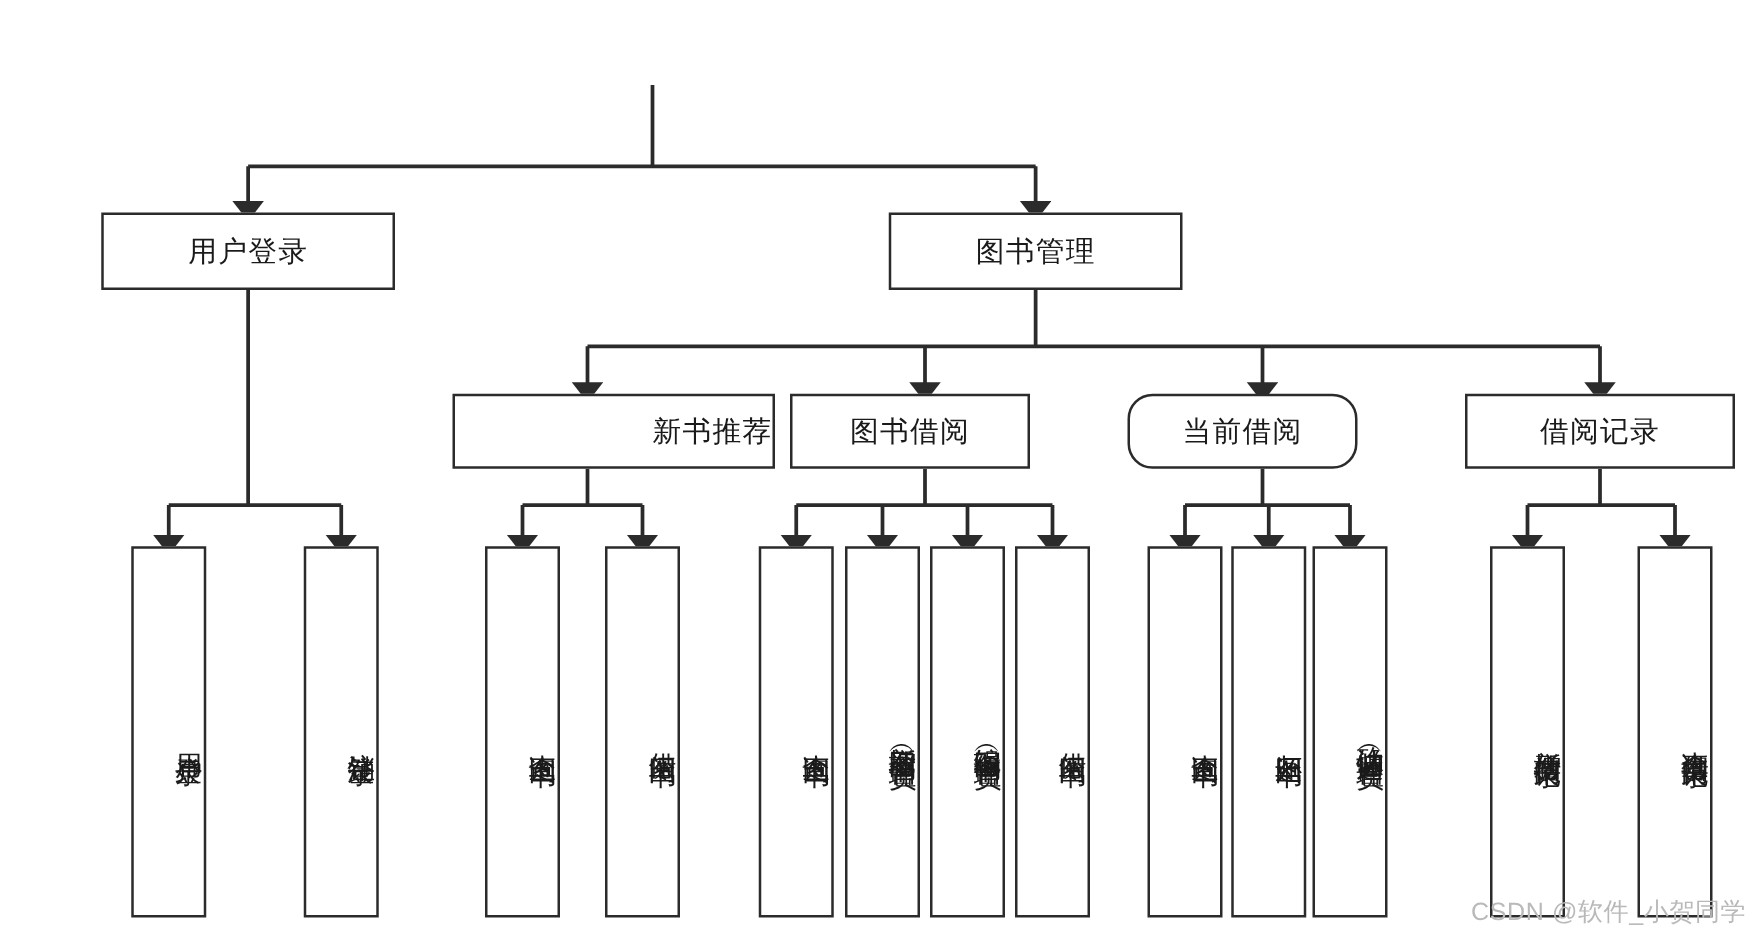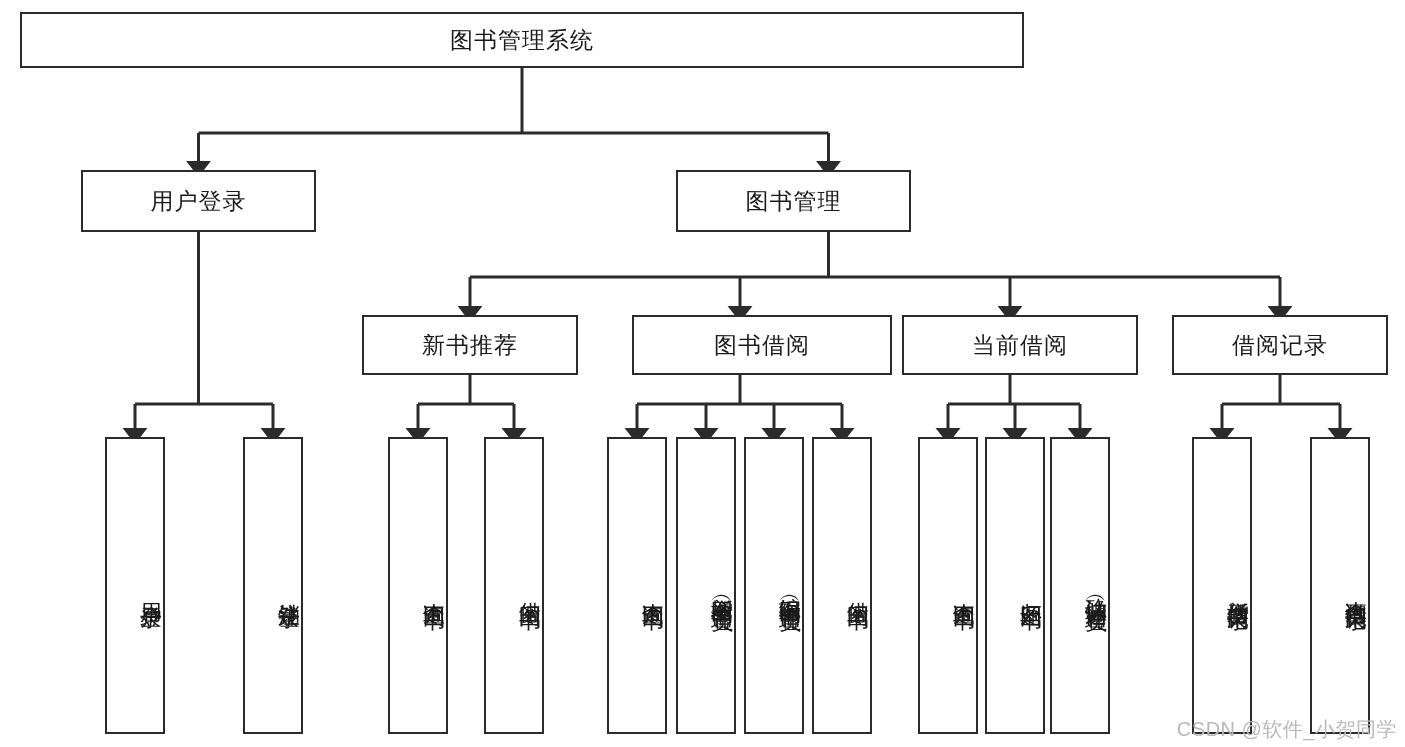--- a/index.html
+++ b/index.html
@@ -108,38 +108,35 @@
         <path d="M948,404 L948,435" marker-end="url(#arrowhead)"></path>
         <path d="M1015,404 L1015,435" marker-end="url(#arrowhead)"></path>
         <path d="M1080,404 L1080,435" marker-end="url(#arrowhead)"></path>
         <path d="M1280,375 L1280,404"></path>
         <path d="M1222,404 L1340,404"></path>
         <path d="M1222,404 L1222,435" marker-end="url(#arrowhead)"></path>
         <path d="M1340,404 L1340,435" marker-end="url(#arrowhead)"></path>
       </g>
   </svg>
 
-  <div class="node horiz" id="n-root" style="left: 20px; top: 12px; width: 1004px; height: 56px;">
-    <span class="nlabel">图书管理系统</span>
-  </div>
 
   <div id="node-layer">
       <div class="node horiz" style="left: 81px; top: 170px; width: 235px; height: 62px;">
         <span class="nlabel">用户登录</span>
       </div>
-      <div class="node horiz" style="left: 676px; top: 170px; width: 235px; height: 62px;">
+      <div class="node horiz" style="left: 711px; top: 170px; width: 235px; height: 62px;">
         <span class="nlabel">图书管理</span>
       </div>
-      <div class="node horiz" style="left: 362px; top: 315px; width: 216px; height: 60px;">
+      <div class="node horiz" style="left: 362px; top: 315px; width: 258px; height: 60px; justify-content: flex-end;">
         <span class="nlabel">新书推荐</span>
       </div>
-      <div class="node horiz" style="left: 632px; top: 315px; width: 260px; height: 60px;">
+      <div class="node horiz" style="left: 632px; top: 315px; width: 192px; height: 60px;">
         <span class="nlabel">图书借阅</span>
       </div>
-      <div class="node horiz" style="left: 902px; top: 315px; width: 236px; height: 60px;">
+      <div class="node horiz" style="left: 902px; top: 315px; width: 184px; height: 60px; border-radius: 20px;">
         <span class="nlabel">当前借阅</span>
       </div>
       <div class="node horiz" style="left: 1172px; top: 315px; width: 216px; height: 60px; justify-content: center;">
         <span class="nlabel">借阅记录</span>
       </div>
       <div class="node vert" style="left: 105px; top: 437px; width: 60px; height: 297px;">
         <span class="nlabel">用户登录</span>
       </div>
       <div class="node vert" style="left: 243px; top: 437px; width: 60px; height: 297px;">
         <span class="nlabel">注销登录</span>

